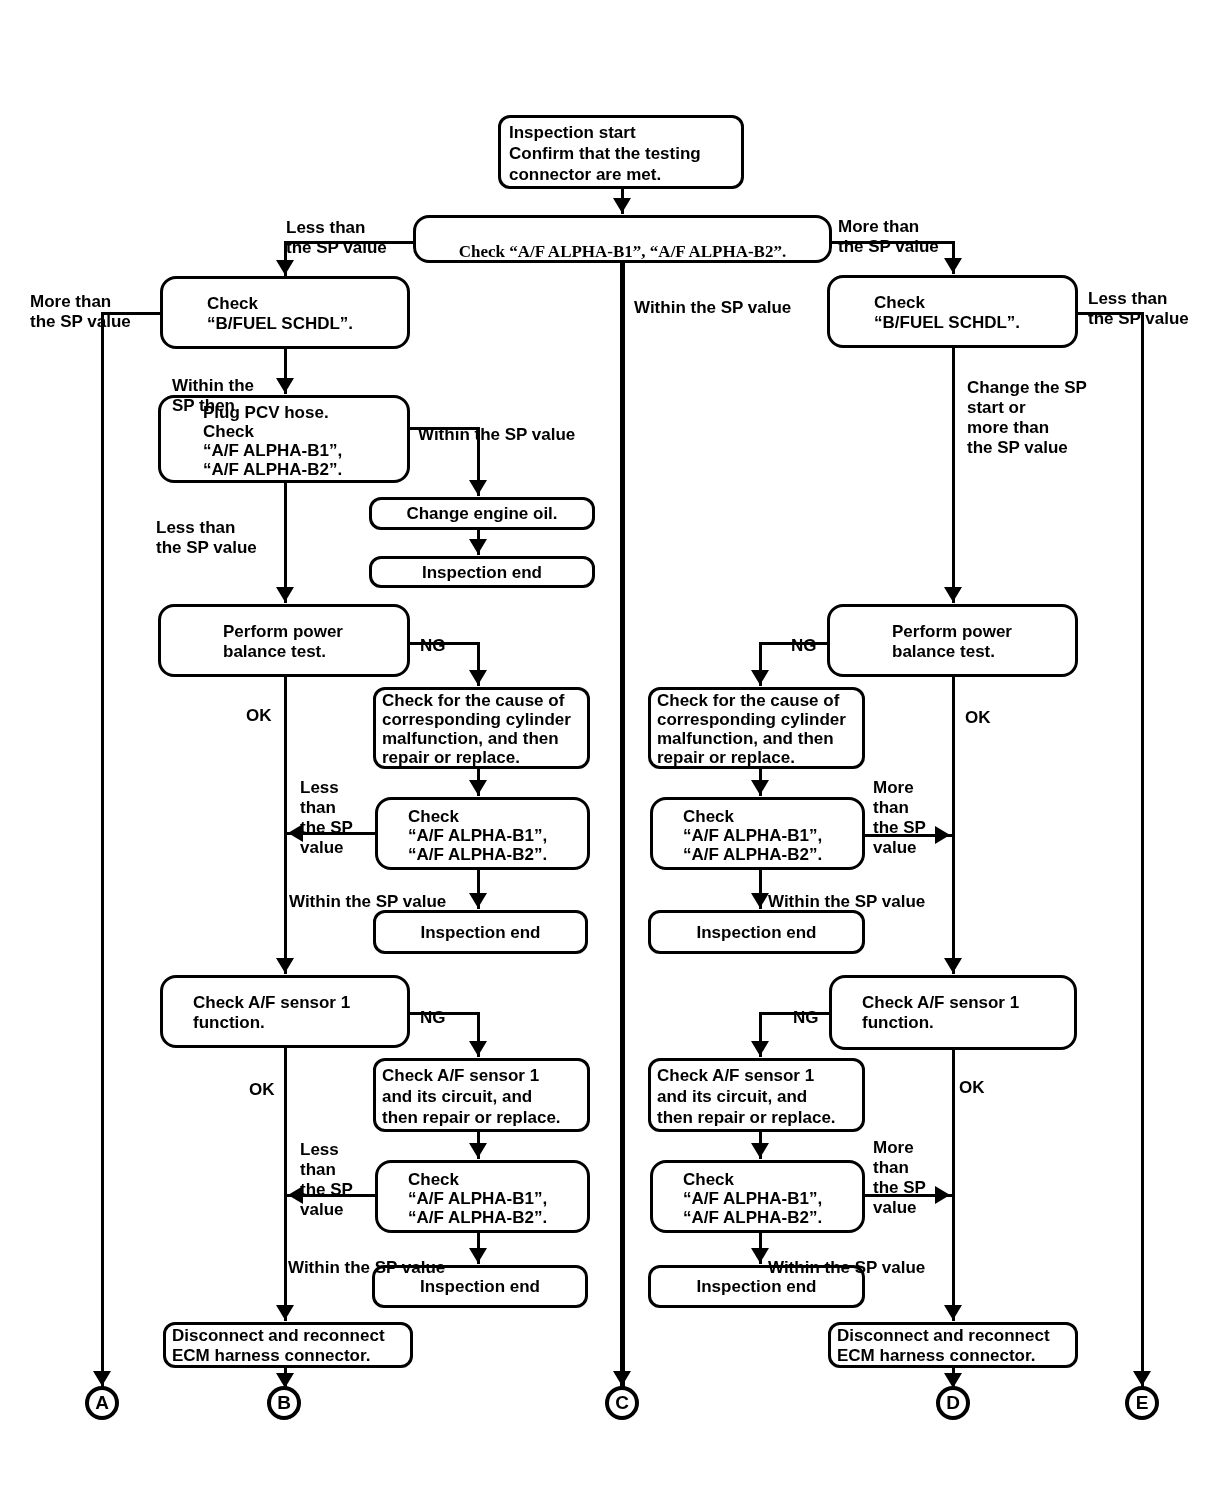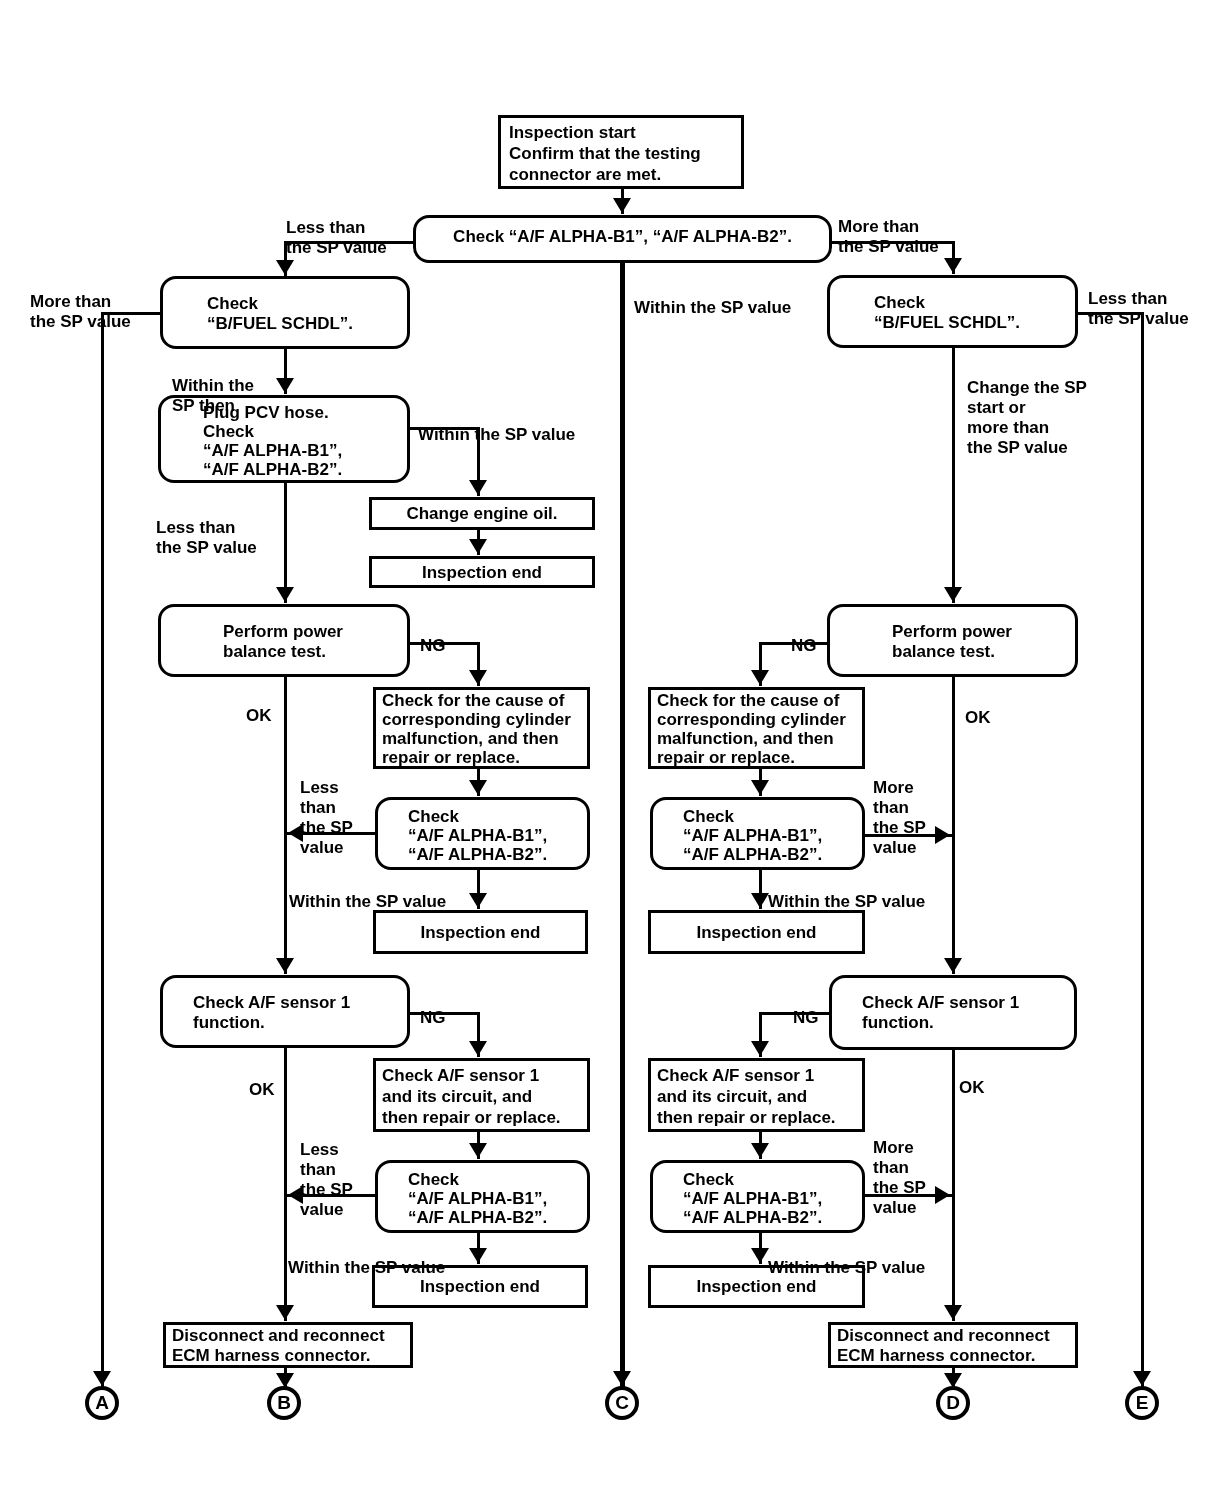--- a/index.html
+++ b/index.html
@@ -14,21 +14,21 @@
   .node{
     position:absolute;
     box-sizing:border-box;
     border:3px solid #000;
     background:#fff;
     font-weight:bold;
     font-size:17px;
     white-space:nowrap;
   }
   .node.rounded{border-radius:16px;}
-  .node.rect{border-radius:0;}
+  .node.rect{border-radius:12px;}
   .lbl{
     position:absolute;
     font-weight:bold;
     font-size:17px;
     line-height:20px;
     white-space:nowrap;
     margin-top:20px;
   }
   .seg{position:absolute;background:#000;}
   .ar{position:absolute;width:0;height:0;}
@@ -50,21 +50,21 @@
 </style>
 </head>
 <body>
 
 <div id="canvas">
     <div class="node rect" style="left: 498px; top: 115px; width: 246px; height: 74px; padding-top: 4px; padding-left: 8px; text-align: left; line-height: 21px;">
       <div>Inspection start</div>
       <div>Confirm that the testing</div>
       <div>connector are met.</div>
     </div>
-    <div class="node rounded" style="left: 413px; top: 215px; width: 419px; height: 48px; padding-top: 9px; padding-left: 0px; text-align: center; line-height: 20px;">
+    <div class="node rounded" style="left: 413px; top: 215px; width: 419px; height: 48px; padding-top: 24px; padding-left: 0px; text-align: center; line-height: 20px; font-family: Liberation Serif, serif;">
       <div>Check “A/F ALPHA-B1”, “A/F ALPHA-B2”.</div>
     </div>
     <div class="node rounded" style="left: 160px; top: 276px; width: 250px; height: 73px; padding-top: 15px; padding-left: 44px; text-align: left; line-height: 20px;">
       <div>Check</div>
       <div>“B/FUEL SCHDL”.</div>
     </div>
     <div class="node rounded" style="left: 827px; top: 275px; width: 251px; height: 73px; padding-top: 15px; padding-left: 44px; text-align: left; line-height: 20px;">
       <div>Check</div>
       <div>“B/FUEL SCHDL”.</div>
     </div>

